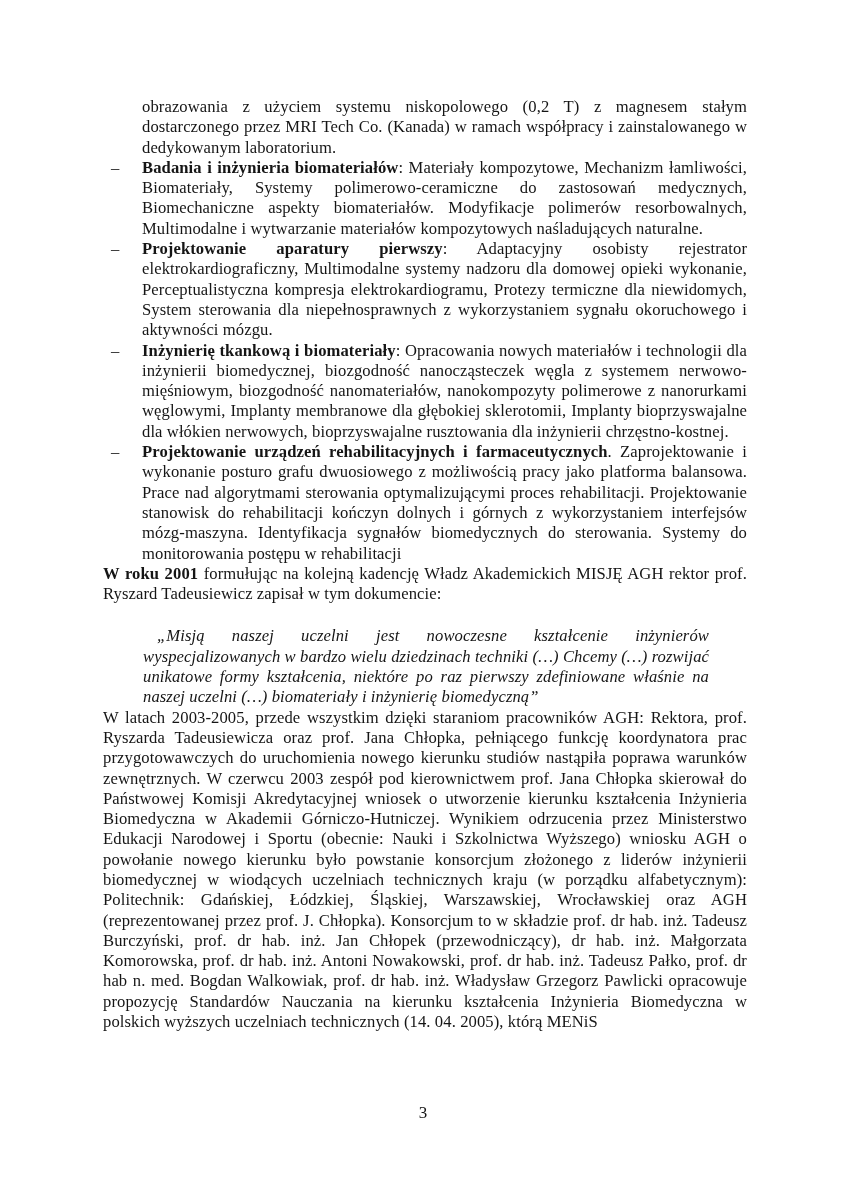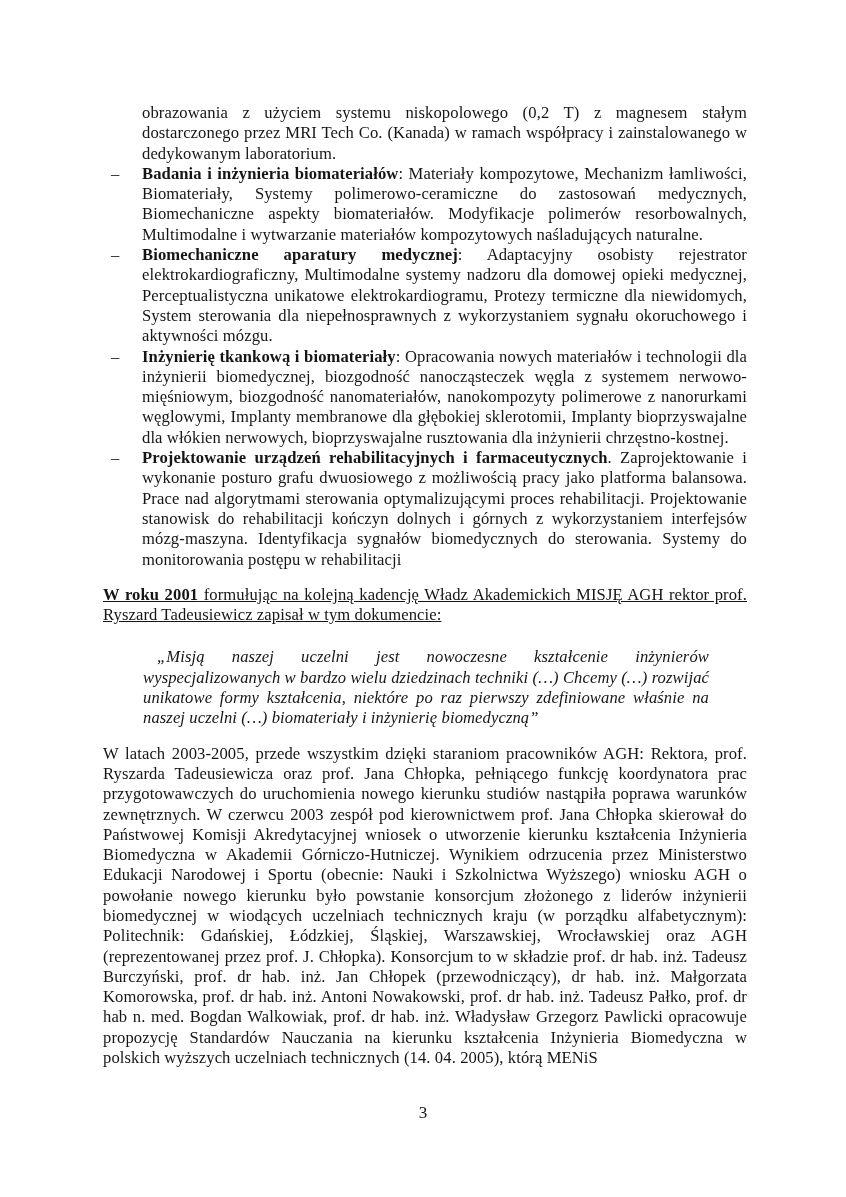--- a/index.html
+++ b/index.html
@@ -16,21 +16,21 @@
     color: #151515;
   }
   .page {
     position: absolute;
     inset: 0;
     background: #ffffff;
   }
   .content {
     position: absolute;
     left: 103px;
-    top: 103px;
+    top: 97px;
     width: 644px;
     font-size: 16.6px;
     line-height: 20.3px;
     text-align: justify;
     letter-spacing: 0.1px;
   }
   p { margin: 0; }
   .continuation {
     margin-left: 39px;
   }
@@ -43,31 +43,28 @@
     position: relative;
     padding-left: 39px;
   }
   .bullet-item .dash {
     position: absolute;
     left: 8px;
     top: 0;
   }
   .bi-title { font-weight: bold; }
   .mission-lead {
-    margin-top: 15px;
-    text-decoration: underline;
   }
   .mission-lead .lead-bold { font-weight: bold; }
   .quote {
     margin: 22px 38px 0 40px;
     font-style: italic;
     text-indent: 14px;
   }
   .history {
-    margin-top: 15px;
   }
   .page-number {
     position: absolute;
     top: 1103px;
     left: 0;
     width: 846px;
     text-align: center;
     font-size: 17px;
     color: #151515;
   }
@@ -84,21 +81,21 @@
 
     <div class="bullet-list">
 
       <div class="bullet-item">
         <span class="dash">–</span>
         <span class="bi-title">Badania i inżynieria biomateriałów</span><span>: Materiały kompozytowe, Mechanizm łamliwości, Biomateriały, Systemy polimerowo-ceramiczne do zastosowań medycznych, Biomechaniczne aspekty biomateriałów. Modyfikacje polimerów resorbowalnych, Multimodalne i wytwarzanie materiałów kompozytowych naśladujących naturalne.</span>
       </div>
 
       <div class="bullet-item">
         <span class="dash">–</span>
-        <span class="bi-title">Biomechaniczne aparatury medycznej</span><span>: Adaptacyjny osobisty rejestrator elektrokardiograficzny, Multimodalne systemy nadzoru dla domowej opieki medycznej, Perceptualistyczna unikatowe elektrokardiogramu, Protezy termiczne dla niewidomych, System sterowania dla niepełnosprawnych z wykorzystaniem sygnału okoruchowego i aktywności mózgu.</span>
+        <span class="bi-title">Projektowanie aparatury pierwszy</span><span>: Adaptacyjny osobisty rejestrator elektrokardiograficzny, Multimodalne systemy nadzoru dla domowej opieki wykonanie, Perceptualistyczna kompresja elektrokardiogramu, Protezy termiczne dla niewidomych, System sterowania dla niepełnosprawnych z wykorzystaniem sygnału okoruchowego i aktywności mózgu.</span>
       </div>
 
       <div class="bullet-item">
         <span class="dash">–</span>
         <span class="bi-title">Inżynierię tkankową i biomateriały</span><span>: Opracowania nowych materiałów i technologii dla inżynierii biomedycznej, biozgodność nanocząsteczek węgla z systemem nerwowo-mięśniowym, biozgodność nanomateriałów, nanokompozyty polimerowe z nanorurkami węglowymi, Implanty membranowe dla głębokiej sklerotomii, Implanty bioprzyswajalne dla włókien nerwowych, bioprzyswajalne rusztowania dla inżynierii chrzęstno-kostnej.</span>
       </div>
 
       <div class="bullet-item">
         <span class="dash">–</span>
         <span class="bi-title">Projektowanie urządzeń rehabilitacyjnych i farmaceutycznych</span><span>. Zaprojektowanie i wykonanie posturo grafu dwuosiowego z możliwością pracy jako platforma balansowa. Prace nad algorytmami sterowania optymalizującymi proces rehabilitacji. Projektowanie stanowisk do rehabilitacji kończyn dolnych i górnych z wykorzystaniem interfejsów mózg-maszyna. Identyfikacja sygnałów biomedycznych do sterowania. Systemy do monitorowania postępu w rehabilitacji</span>

